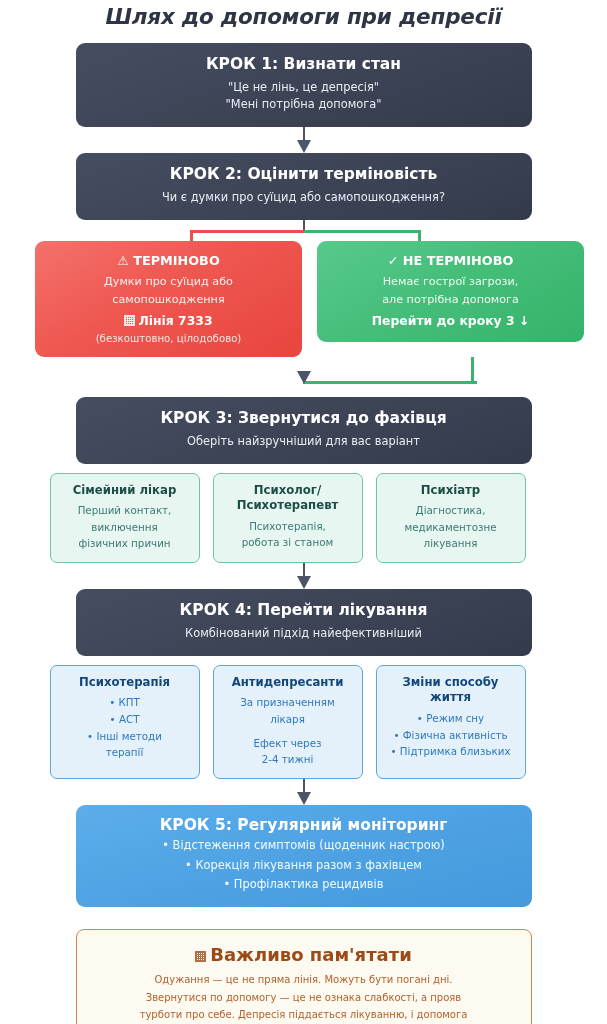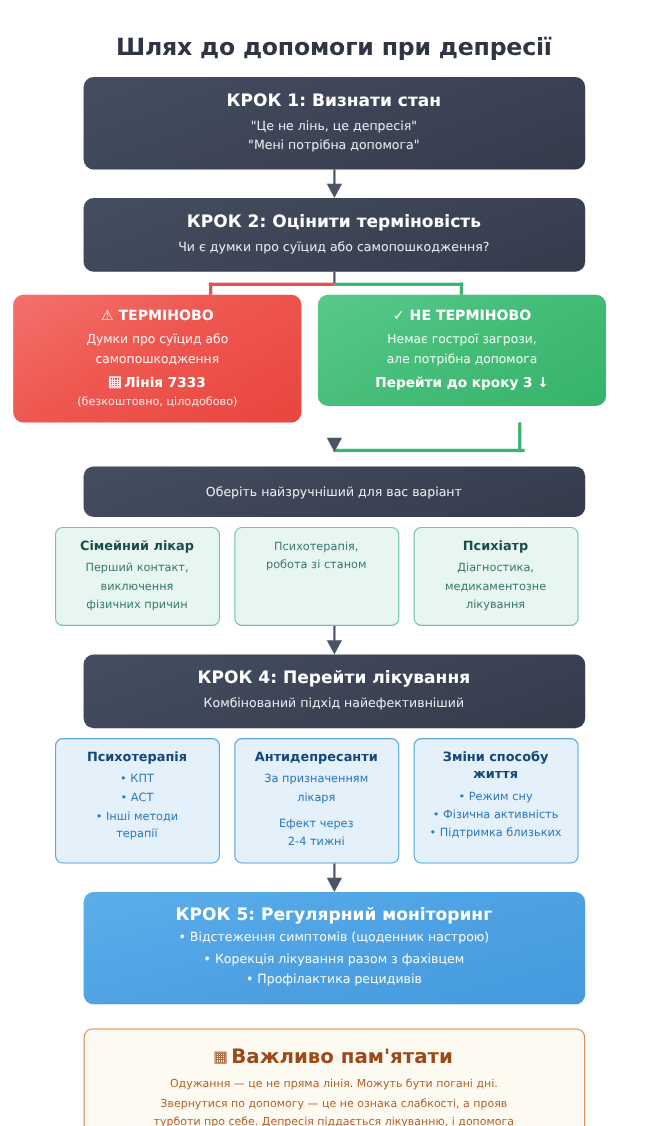--- a/index.html
+++ b/index.html
@@ -24,23 +24,24 @@
     padding: 0;
   }
 
   
   .title {
     text-align: center;
     font-size: 21.5px;
     font-weight: bold;
     color: #2f3545;
     letter-spacing: -0.2px;
-    padding-top: 31px;
+    padding-top: 4px;
     padding-bottom: 0;
     line-height: 1.2;
+    font-style: italic;
   }
 
   
   .step-box {
     position: relative;
     margin: 0 auto;
     width: 456px;
     background: linear-gradient(160deg, #454d60 0%, #3b4355 55%, #333b4b 100%);
     border-radius: 9px;
     color: #ffffff;
@@ -126,21 +127,21 @@
   }
   .branch-drop-green {
     position: absolute;
     left: 418px; top: 10px;
     width: 3px; height: 11px;
     background: #3cb371;
   }
 
   .branch-row {
     position: relative;
-    width: 551px;
+    width: 607px;
     display: flex;
     justify-content: center;
     align-items: flex-start;
     gap: 15px;
     padding-left: 12px;
   }
 
   .branch-card {
     width: 267px;
     border-radius: 9px;
@@ -387,35 +388,40 @@
 
   </div>
 
   <div class="green-return">
     <div class="gr-vert"></div>
     <div class="gr-horiz"></div>
     <div class="gr-head"></div>
   </div>
 
   <div class="step-box">
+    <div class="step-title">КРОК 3: Звернутися до фахівця</div>
     <div class="step-sub">
       <span class="ln">Оберіть найзручніший для вас варіант</span>
     </div>
   </div>
 
   <div class="card-row">
 
     <div class="opt-card mint">
       <div class="opt-title">Сімейний лікар</div>
       <span class="opt-line">Перший контакт,</span>
       <span class="opt-line">виключення</span>
       <span class="opt-line">фізичних причин</span>
     </div>
 
     <div class="opt-card mint">
+      <div class="opt-title">
+        <span>Психолог/</span><br>
+        <span>Психотерапевт</span>
+      </div>
       <span class="opt-line">Психотерапія,</span>
       <span class="opt-line">робота зі станом</span>
     </div>
 
     <div class="opt-card mint">
       <div class="opt-title">Психіатр</div>
       <span class="opt-line">Діагностика,</span>
       <span class="opt-line">медикаментозне</span>
       <span class="opt-line">лікування</span>
     </div>

